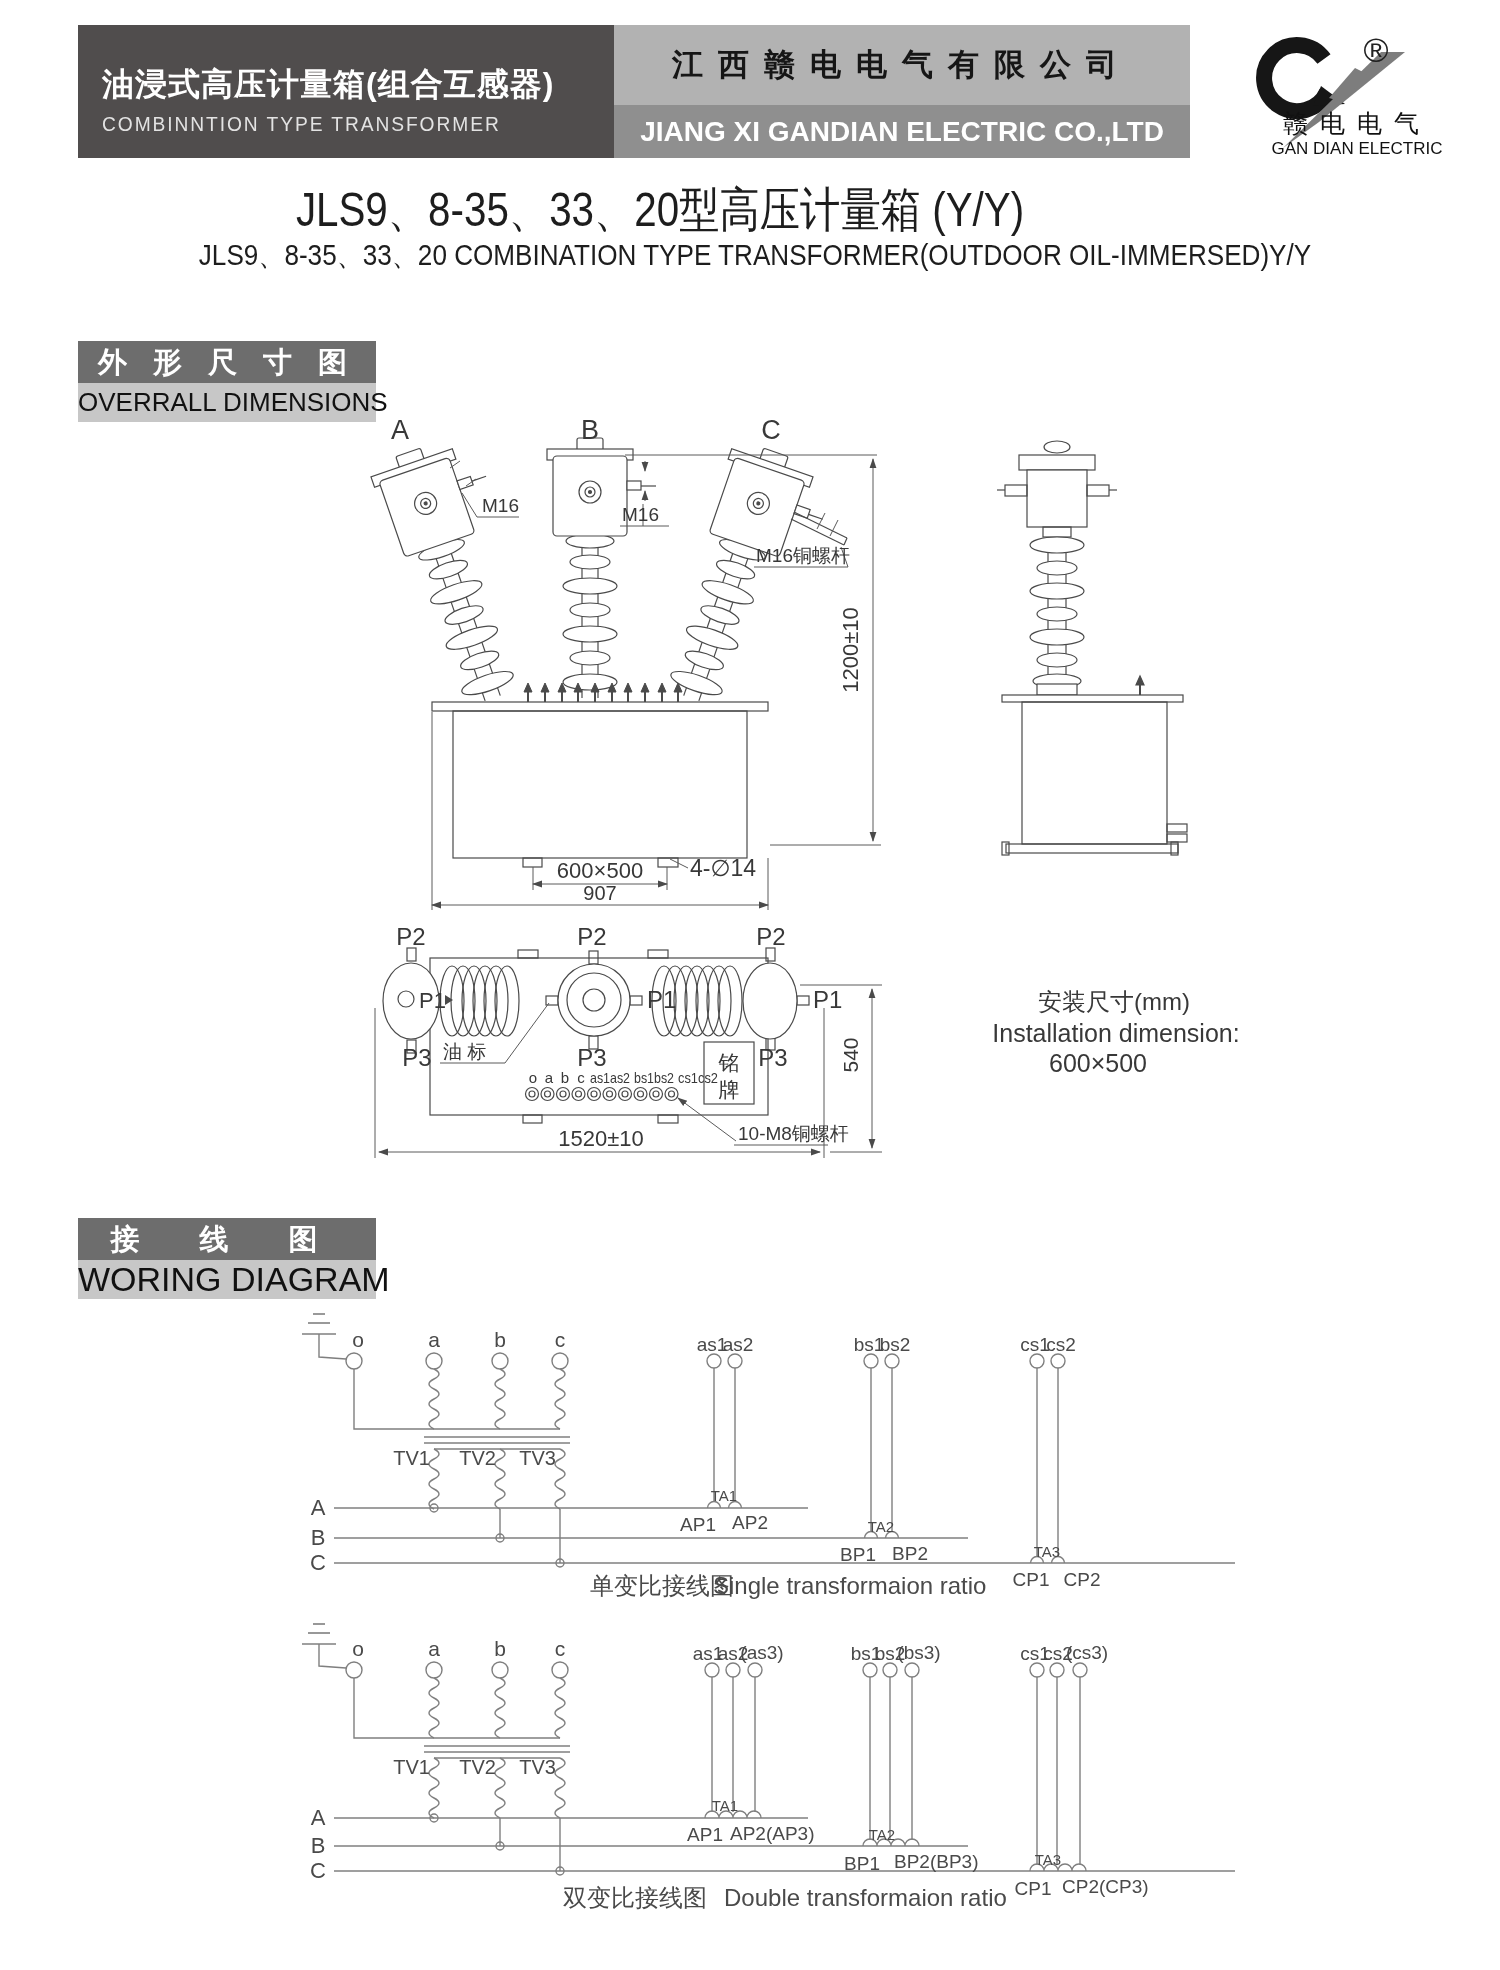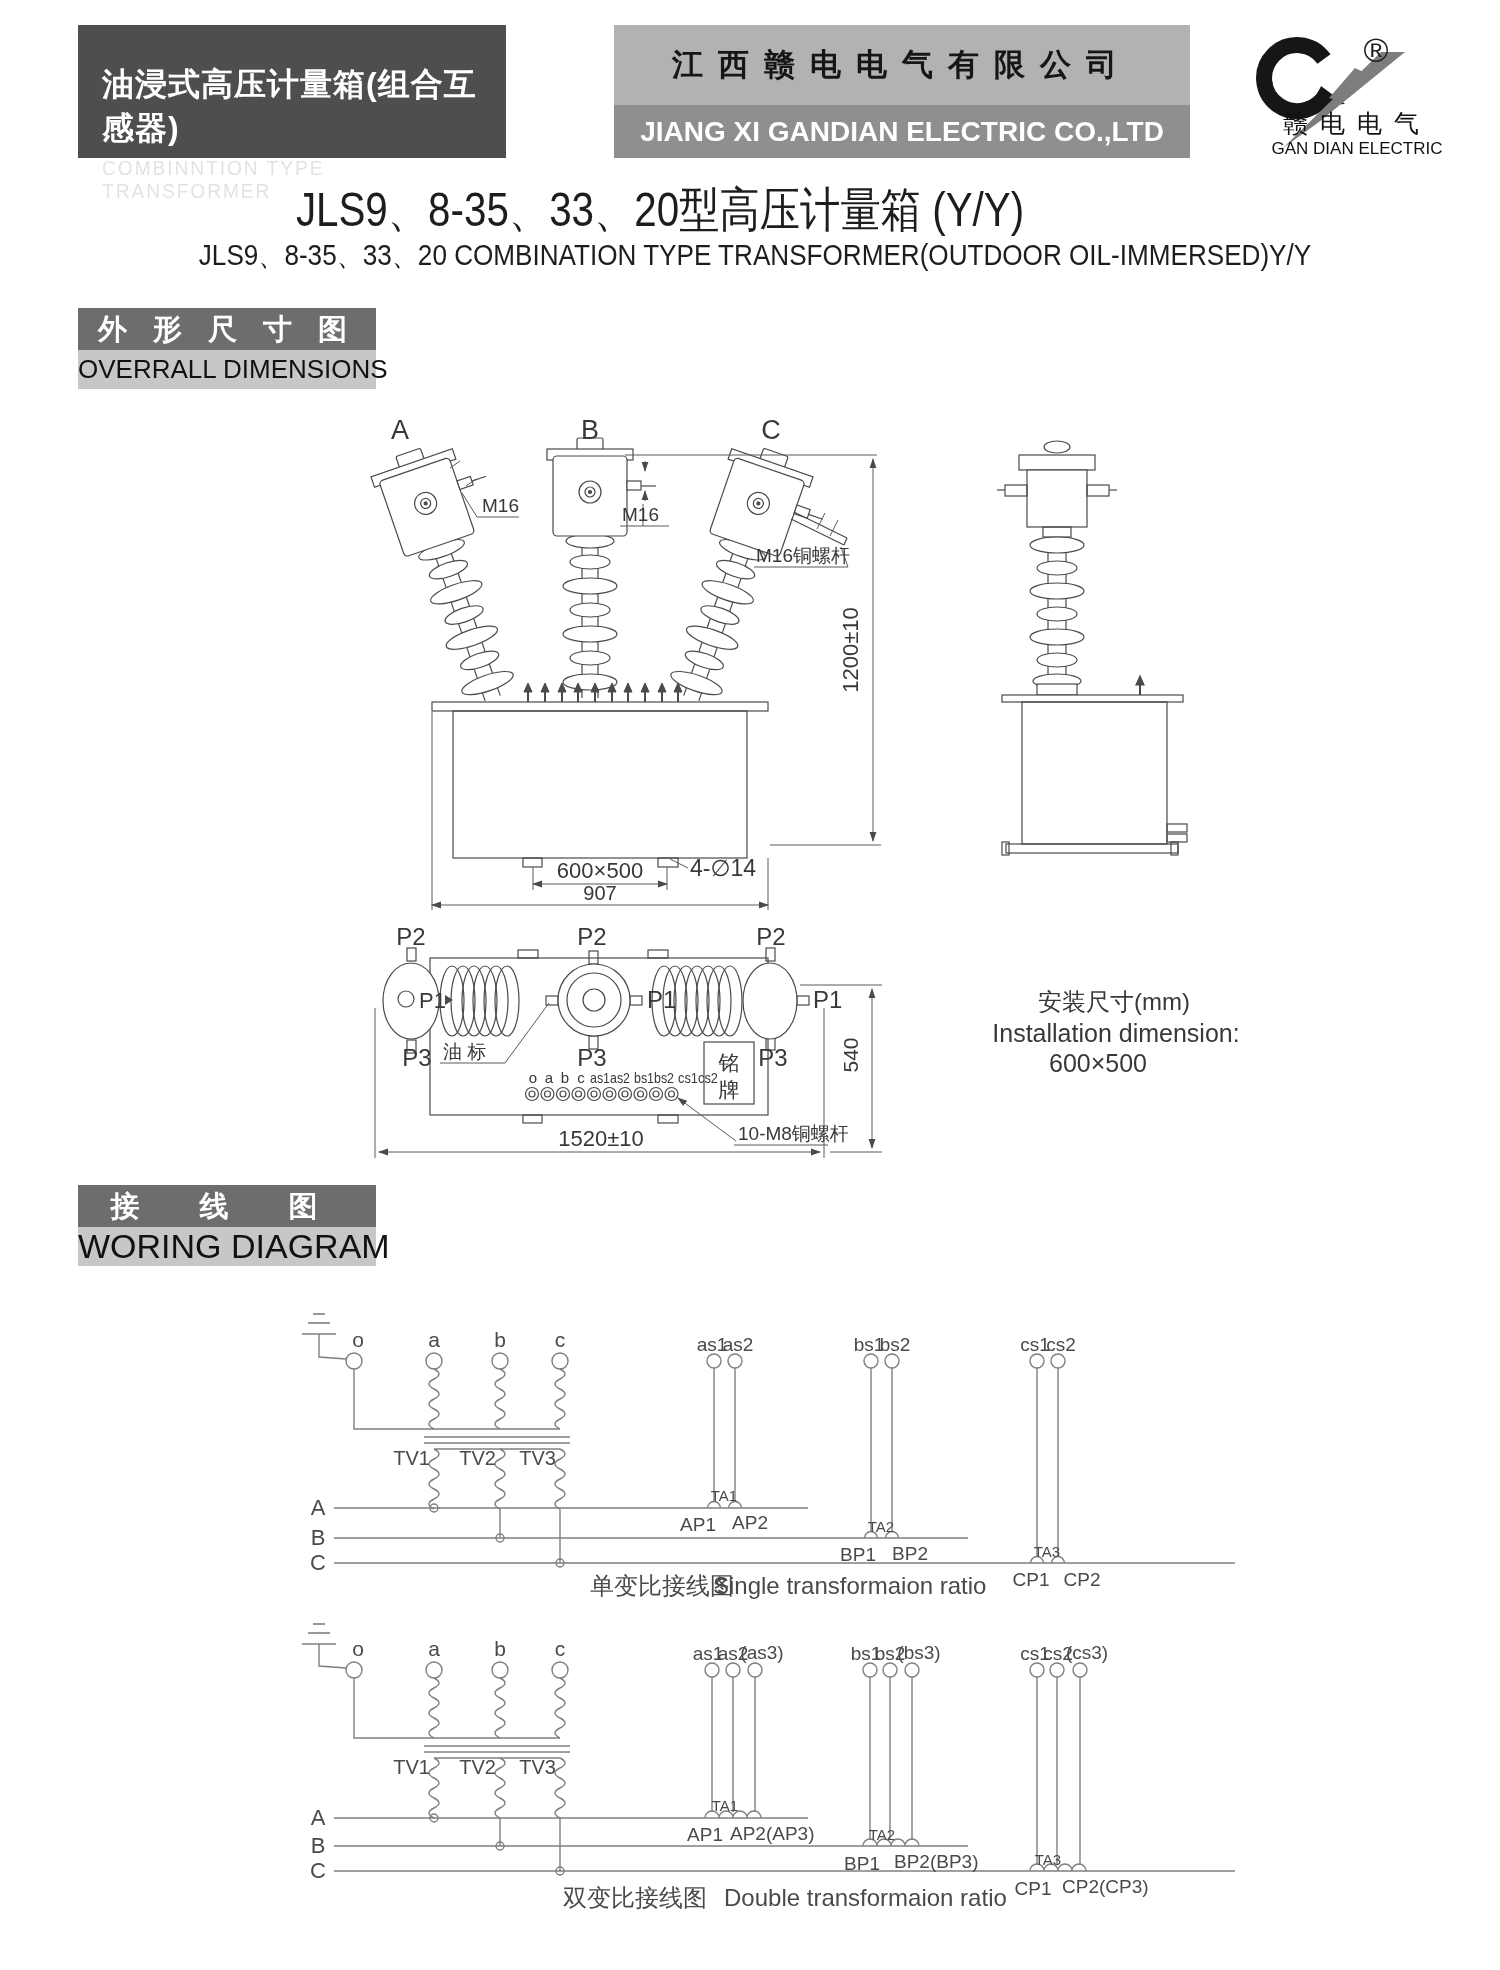--- a/index.html
+++ b/index.html
@@ -1,35 +1,35 @@
 <!DOCTYPE html>
 <html><head>
 <meta charset="utf-8">
 <style>
   html,body{margin:0;padding:0;background:#e8e8e8;}
   .page{position:relative;width:1500px;height:1970px;background:#ffffff;margin:0 auto;
         font-family:"Liberation Sans", sans-serif; overflow:hidden;}
   
-  .hdr-product{position:absolute;left:78px;top:25px;width:428px;height:133px;background:#504d4d;color:#fff;
+  .hdr-product{position:absolute;left:78px;top:25px;width:536px;height:133px;background:#504d4d;color:#fff;
                padding-left:24px;box-sizing:border-box;}
   .hp-zh{font-size:32px;font-weight:bold;margin-top:38px;letter-spacing:1px;}
   .hp-en{font-size:20px;color:#e3e3e3;margin-top:6px;letter-spacing:2px;transform:scaleX(.96);transform-origin:left;}
   .hdr-company{position:absolute;left:614px;top:25px;width:576px;height:132px;}
   .hc-zh{height:80px;line-height:80px;background:#b2b2b2;color:#161616;font-size:31px;font-weight:bold;
          text-align:center;letter-spacing:15px;}
   .hc-en{height:53px;line-height:53px;background:#8f8f8f;color:#ffffff;font-size:28px;font-weight:bold;
          text-align:center;letter-spacing:0px;transform-origin:center;}
   .hdr-logo{position:absolute;left:1235px;top:10px;width:230px;height:152px;}
   
   .title-zh{position:absolute;left:55px;top:178px;width:1210px;text-align:center;font-size:48px;color:#1d1d1d;
             font-weight:500;transform:scaleX(.84);transform-origin:center;white-space:nowrap;}
   .title-en{position:absolute;left:65px;top:236px;width:1380px;text-align:center;font-size:29px;color:#1d1d1d;
             font-weight:500;transform:scaleX(.9);transform-origin:center;white-space:nowrap;}
   
-  .sec{position:absolute;left:78px;width:298px;}
+  .sec{position:absolute;left:78px;width:298px;margin-top:33px;}
   .sec-zh{height:42px;line-height:42px;background:#6d6d6d;color:#fff;font-size:29px;font-weight:bold;
           text-align:center;letter-spacing:9px;}
   .sec-en{height:39px;line-height:39px;background:#c7c7c7;color:#111;font-size:26px;font-weight:500;
           text-align:center;transform-origin:center;white-space:nowrap;}
   svg.art{position:absolute;left:0;top:0;width:1500px;height:1970px;}
   svg text{font-family:"Liberation Sans", sans-serif;}
   .dln{stroke:#4a4a4a;stroke-width:1.2;fill:none;}
   .dlnF{stroke:#4a4a4a;stroke-width:1.2;fill:#ffffff;}
   .thin{stroke:#5a5a5a;stroke-width:1;fill:none;}
   .dt{fill:#383838;}

